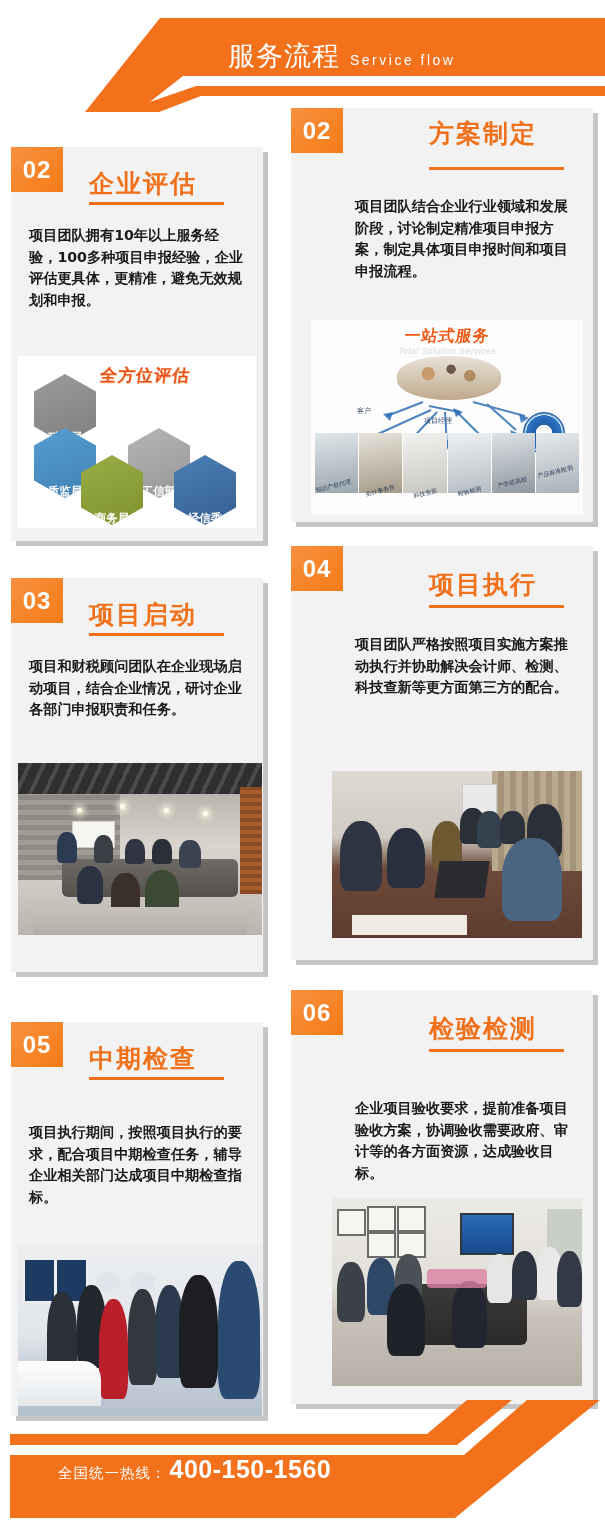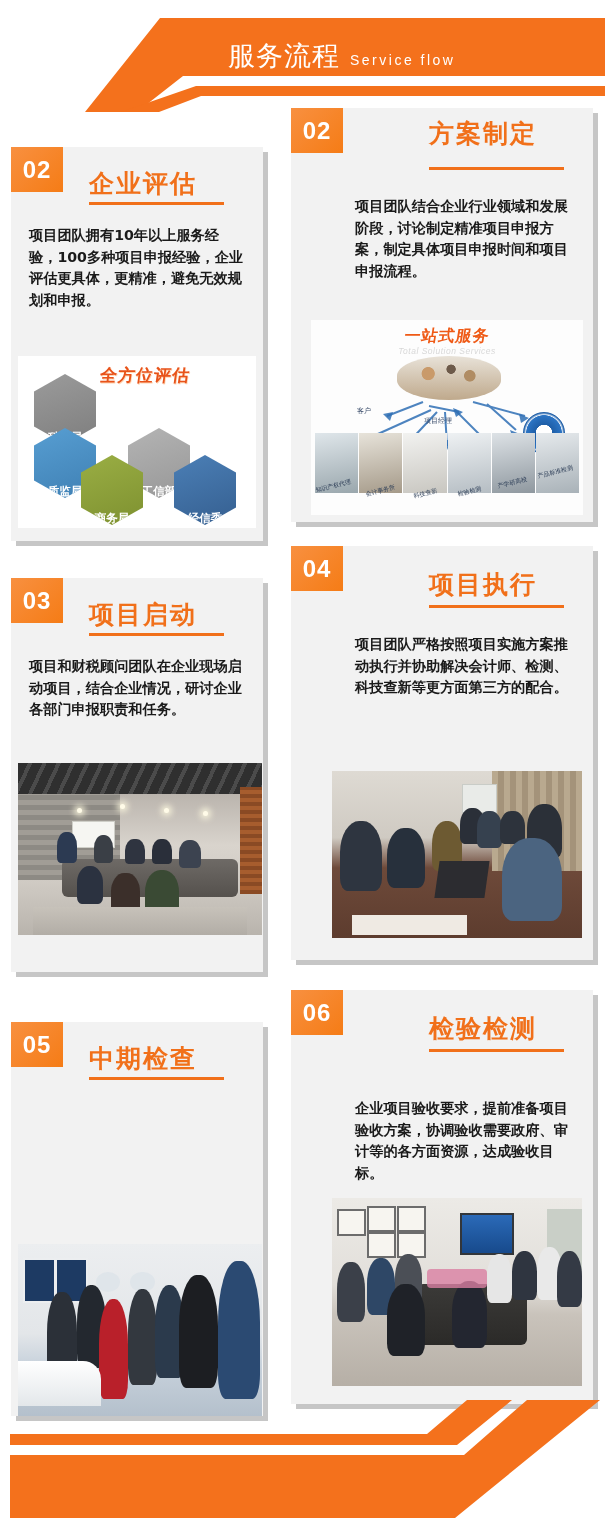--- a/index.html
+++ b/index.html
@@ -286,20 +286,21 @@
     <div style="position:absolute;left:42%;top:54%;width:20%;height:22%;background:#2c2c30;transform:skewX(-8deg);"></div>
     <div style="position:absolute;left:8%;bottom:2%;width:46%;height:12%;background:#efeae3;"></div>
   </div>
 </div>
 
 <div class="card" style="left:11px;top:1022px;width:258px;height:400px;">
   <div class="card-body" style="width:252px;height:394px;"></div>
   <div class="badge">05</div>
   <div class="card-title" style="left:78px;top:20px;">中期检查</div>
   <div class="title-rule" style="left:78px;top:55px;width:135px;"></div>
+  <div class="card-desc" style="left:18px;top:100px;width:220px;">项目执行期间，按照项目执行的要求，配合项目中期检查任务，辅导企业相关部门达成项目中期检查指标。</div>
 
   <div class="photo" style="left:7px;top:222px;width:244px;height:172px;">
     <div style="position:absolute;inset:0;background:linear-gradient(180deg,#eceef0 0%,#e3e6e9 52%,#c8d2dc 70%,#b4c0cc 100%);"></div>
     <div style="position:absolute;left:2%;top:8%;width:12%;height:24%;background:#1d3a63;border:2px solid #eceef0;"></div>
     <div style="position:absolute;left:15%;top:8%;width:12%;height:24%;background:#1d3a63;border:2px solid #eceef0;"></div>
     <div style="position:absolute;left:32%;top:16%;width:10%;height:12%;border-radius:50%;background:#dfe5ea;"></div>
     <div style="position:absolute;left:46%;top:16%;width:10%;height:12%;border-radius:50%;background:#dfe5ea;"></div>
     <div class="ph-person" style="left:12%;top:28%;width:12%;height:52%;background:#2b3038;"></div>
     <div class="ph-person" style="left:24%;top:24%;width:12%;height:48%;background:#23282f;"></div>
     <div class="ph-person" style="left:33%;top:32%;width:12%;height:58%;background:#b9202a;"></div>
@@ -341,13 +342,17 @@
   </div>
 </div>
 
 <div class="footer-banner">
   <svg width="605" height="138" viewBox="0 0 605 138" xmlns="http://www.w3.org/2000/svg" aria-hidden="true">
 
     <path d="M10,34 L427,34 L467,0 L512,0 L457,45 L10,45 Z" fill="#f4711c"></path>
 
     <path d="M10,55 L464,55 L527,0 L600,0 L455,118 L10,118 Z" fill="#f4711c"></path>
   </svg>
+  <div class="footer-text">
+    <span class="footer-label">全国统一热线：</span>
+    <span class="footer-phone">400-150-1560</span>
+  </div>
 </div>
 
 </body></html>

